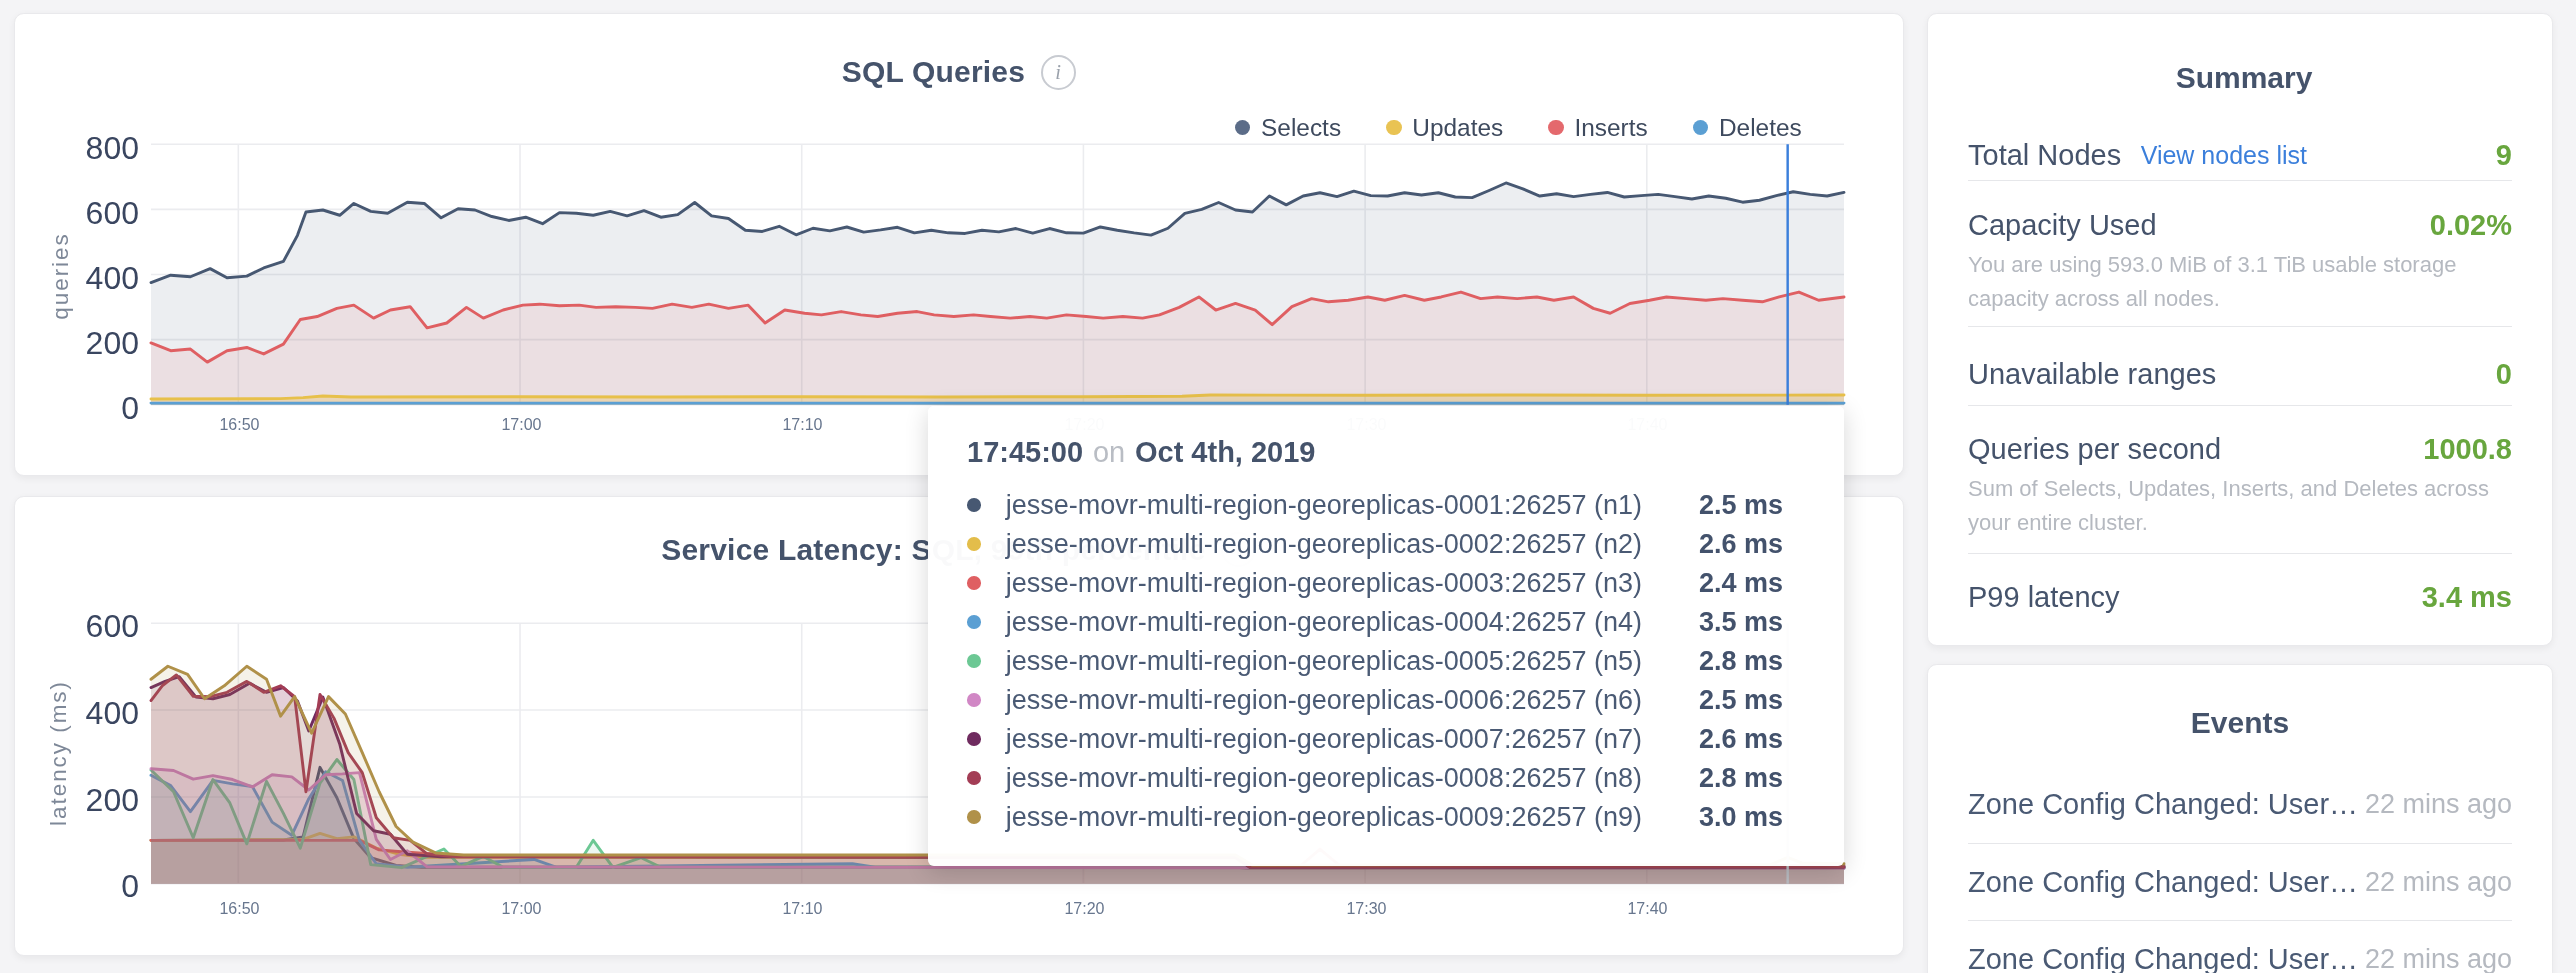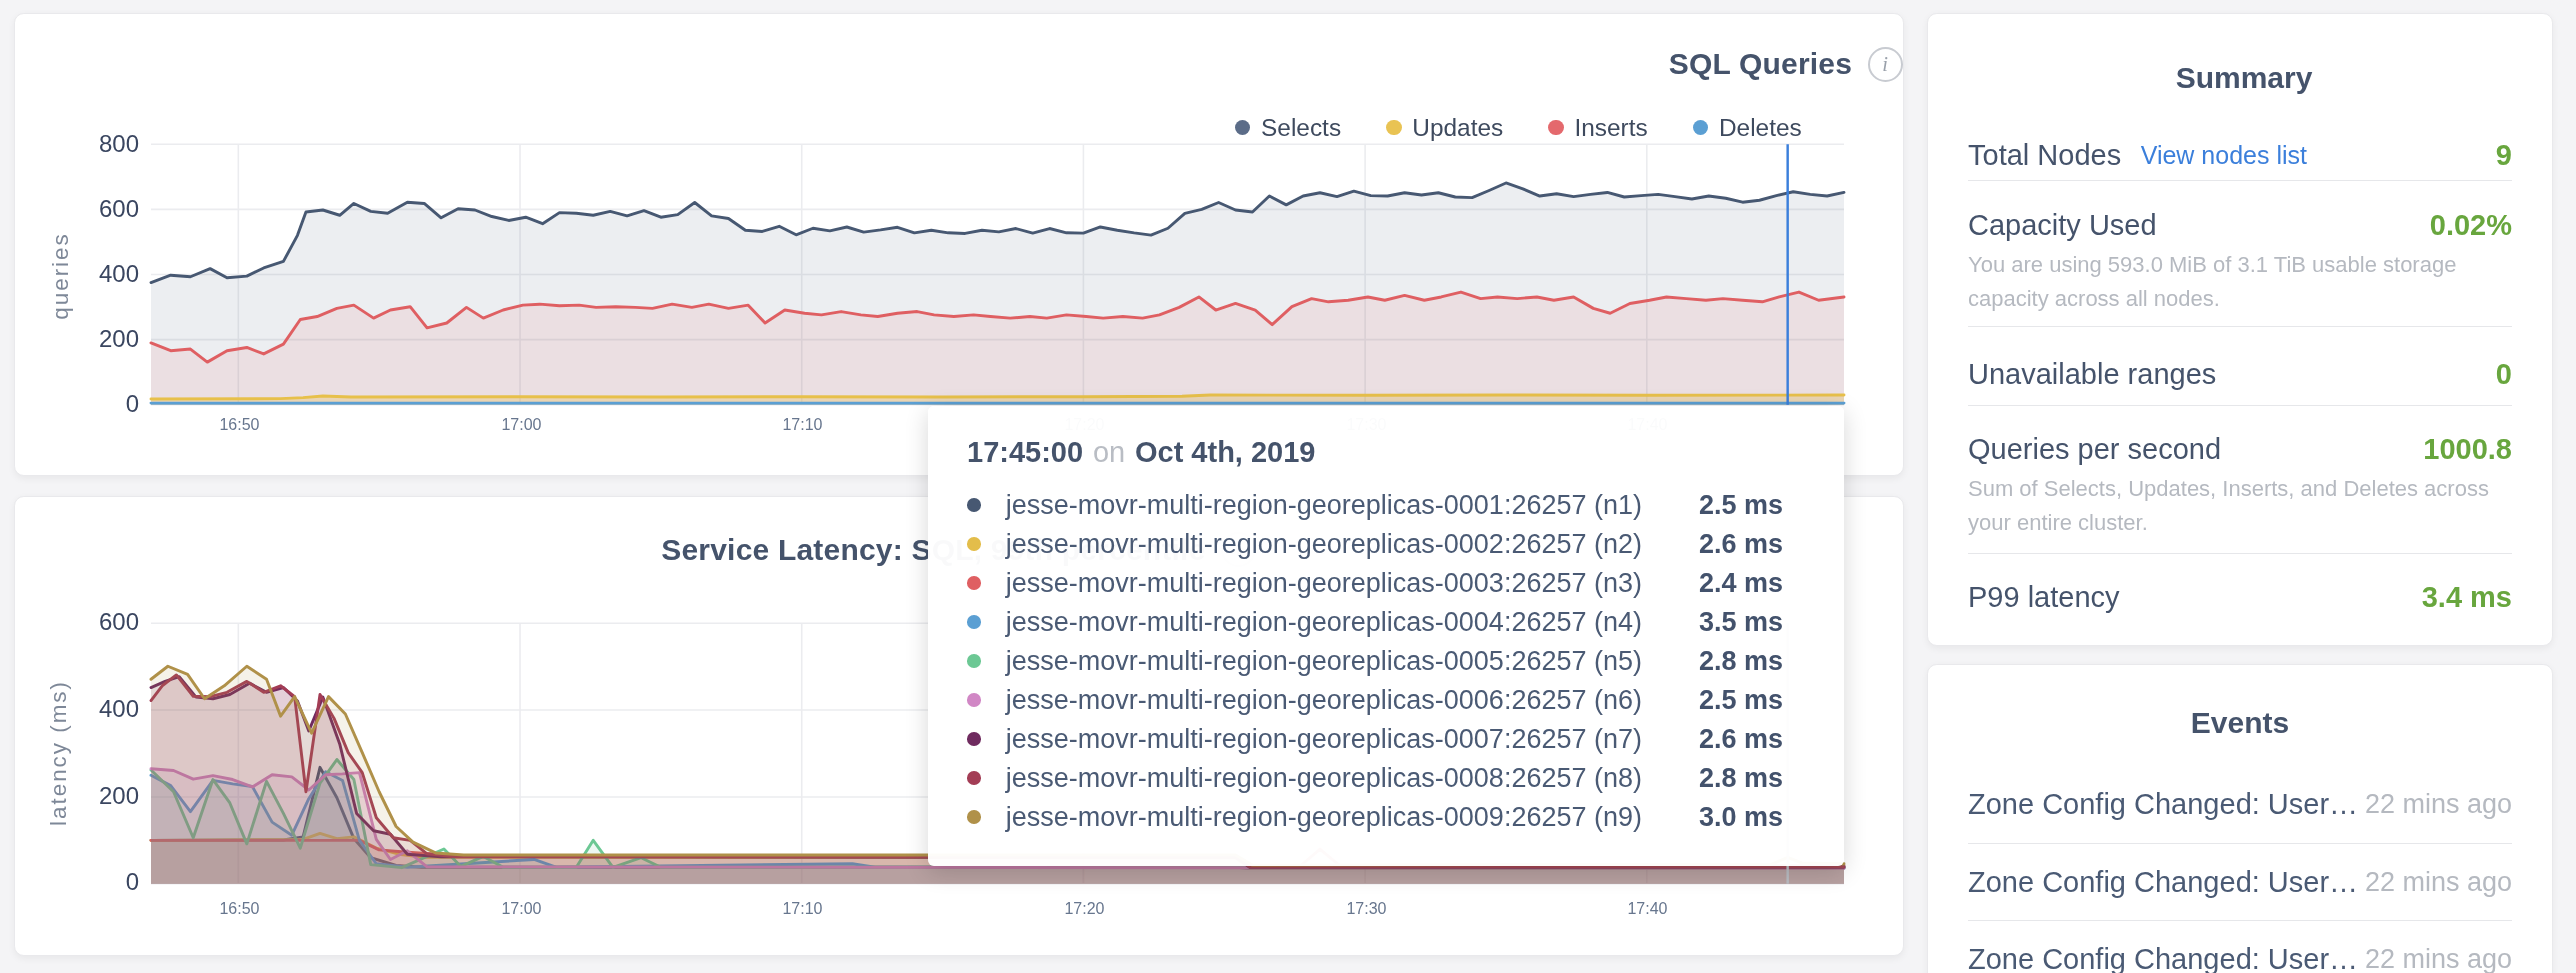--- a/index.html
+++ b/index.html
@@ -6,31 +6,31 @@
   html,body { width:2576px; height:974px; overflow:hidden; }
   body { background:#f4f4f6; font-family:"Liberation Sans", sans-serif; color:#45536b; position:relative; }
 
   .card { position:absolute; background:#fff; border:1px solid #e9e9ec; border-radius:9.8px; box-shadow:0 2.9px 7.8px rgba(0,0,0,0.05); }
   #sql-card      { left:13.7px;   top:12.7px;  width:1890px; height:463px; }
   #latency-card  { left:13.7px;   top:496px; width:1890px; height:460px; }
   #summary-card  { left:1927px; top:12.7px;  width:626px;  height:633px; }
   #events-card   { left:1927px; top:664px; width:626px;  height:390px; }
 
   .chart-title-row { position:absolute; left:0; right:0; display:flex; justify-content:center; align-items:center; gap:15.6px; }
-  #sql-card .chart-title-row { top:33px;justify-content:flex-end; }
+  #sql-card .chart-title-row { top:41px; }
   #latency-card .chart-title-row { top:35px; }
   .chart-title { font-size:30px; font-weight:700; color:#45536b; letter-spacing:0.2px; }
   .info-icon { width:35px; height:35px; border-radius:50%; border:2px solid #c8cbd1; color:#9aa1ab; font-size:20.5px; display:flex; align-items:center; justify-content:center; font-style:italic; font-family:"Liberation Serif", serif; }
 
   .legend { position:absolute; top:100px; right:101px; display:flex; gap:45px; align-items:center; }
   .legend-item { display:flex; align-items:center; gap:10.7px; }
   .legend-item .dot { width:15.6px; height:15.6px; border-radius:50%; }
   .legend-item span.lbl { font-size:24.4px; color:#3e4a5e; }
 
-  .ytick { position:absolute; width:107px; text-align:right; font-size:24px; color:#3a4660; }
+  .ytick { position:absolute; width:107px; text-align:right; font-size:32px; color:#3a4660; }
   .xtick { position:absolute; width:137px; text-align:center; font-size:16px; color:#67768e; }
   .yaxis-title { position:absolute; font-size:22.4px; color:#7e8898; letter-spacing:2px; transform:rotate(-90deg); transform-origin:center; white-space:nowrap; }
 
   svg.plot { position:absolute; overflow:visible; }
 
   
   #tooltip { position:absolute; left:928px; top:406px; width:916px; height:460px; background:rgba(255,255,255,0.97);
              border-radius:5.9px; box-shadow:0 5.9px 23.4px rgba(0,0,0,0.16); z-index:20; padding:25px 61px 0 39px; }
   .tt-header { font-size:29px; color:#45536b; font-weight:600; height:43px; display:flex; align-items:center; gap:9.8px; }
   .tt-header .on { color:#b9bdc4; font-weight:400; }

